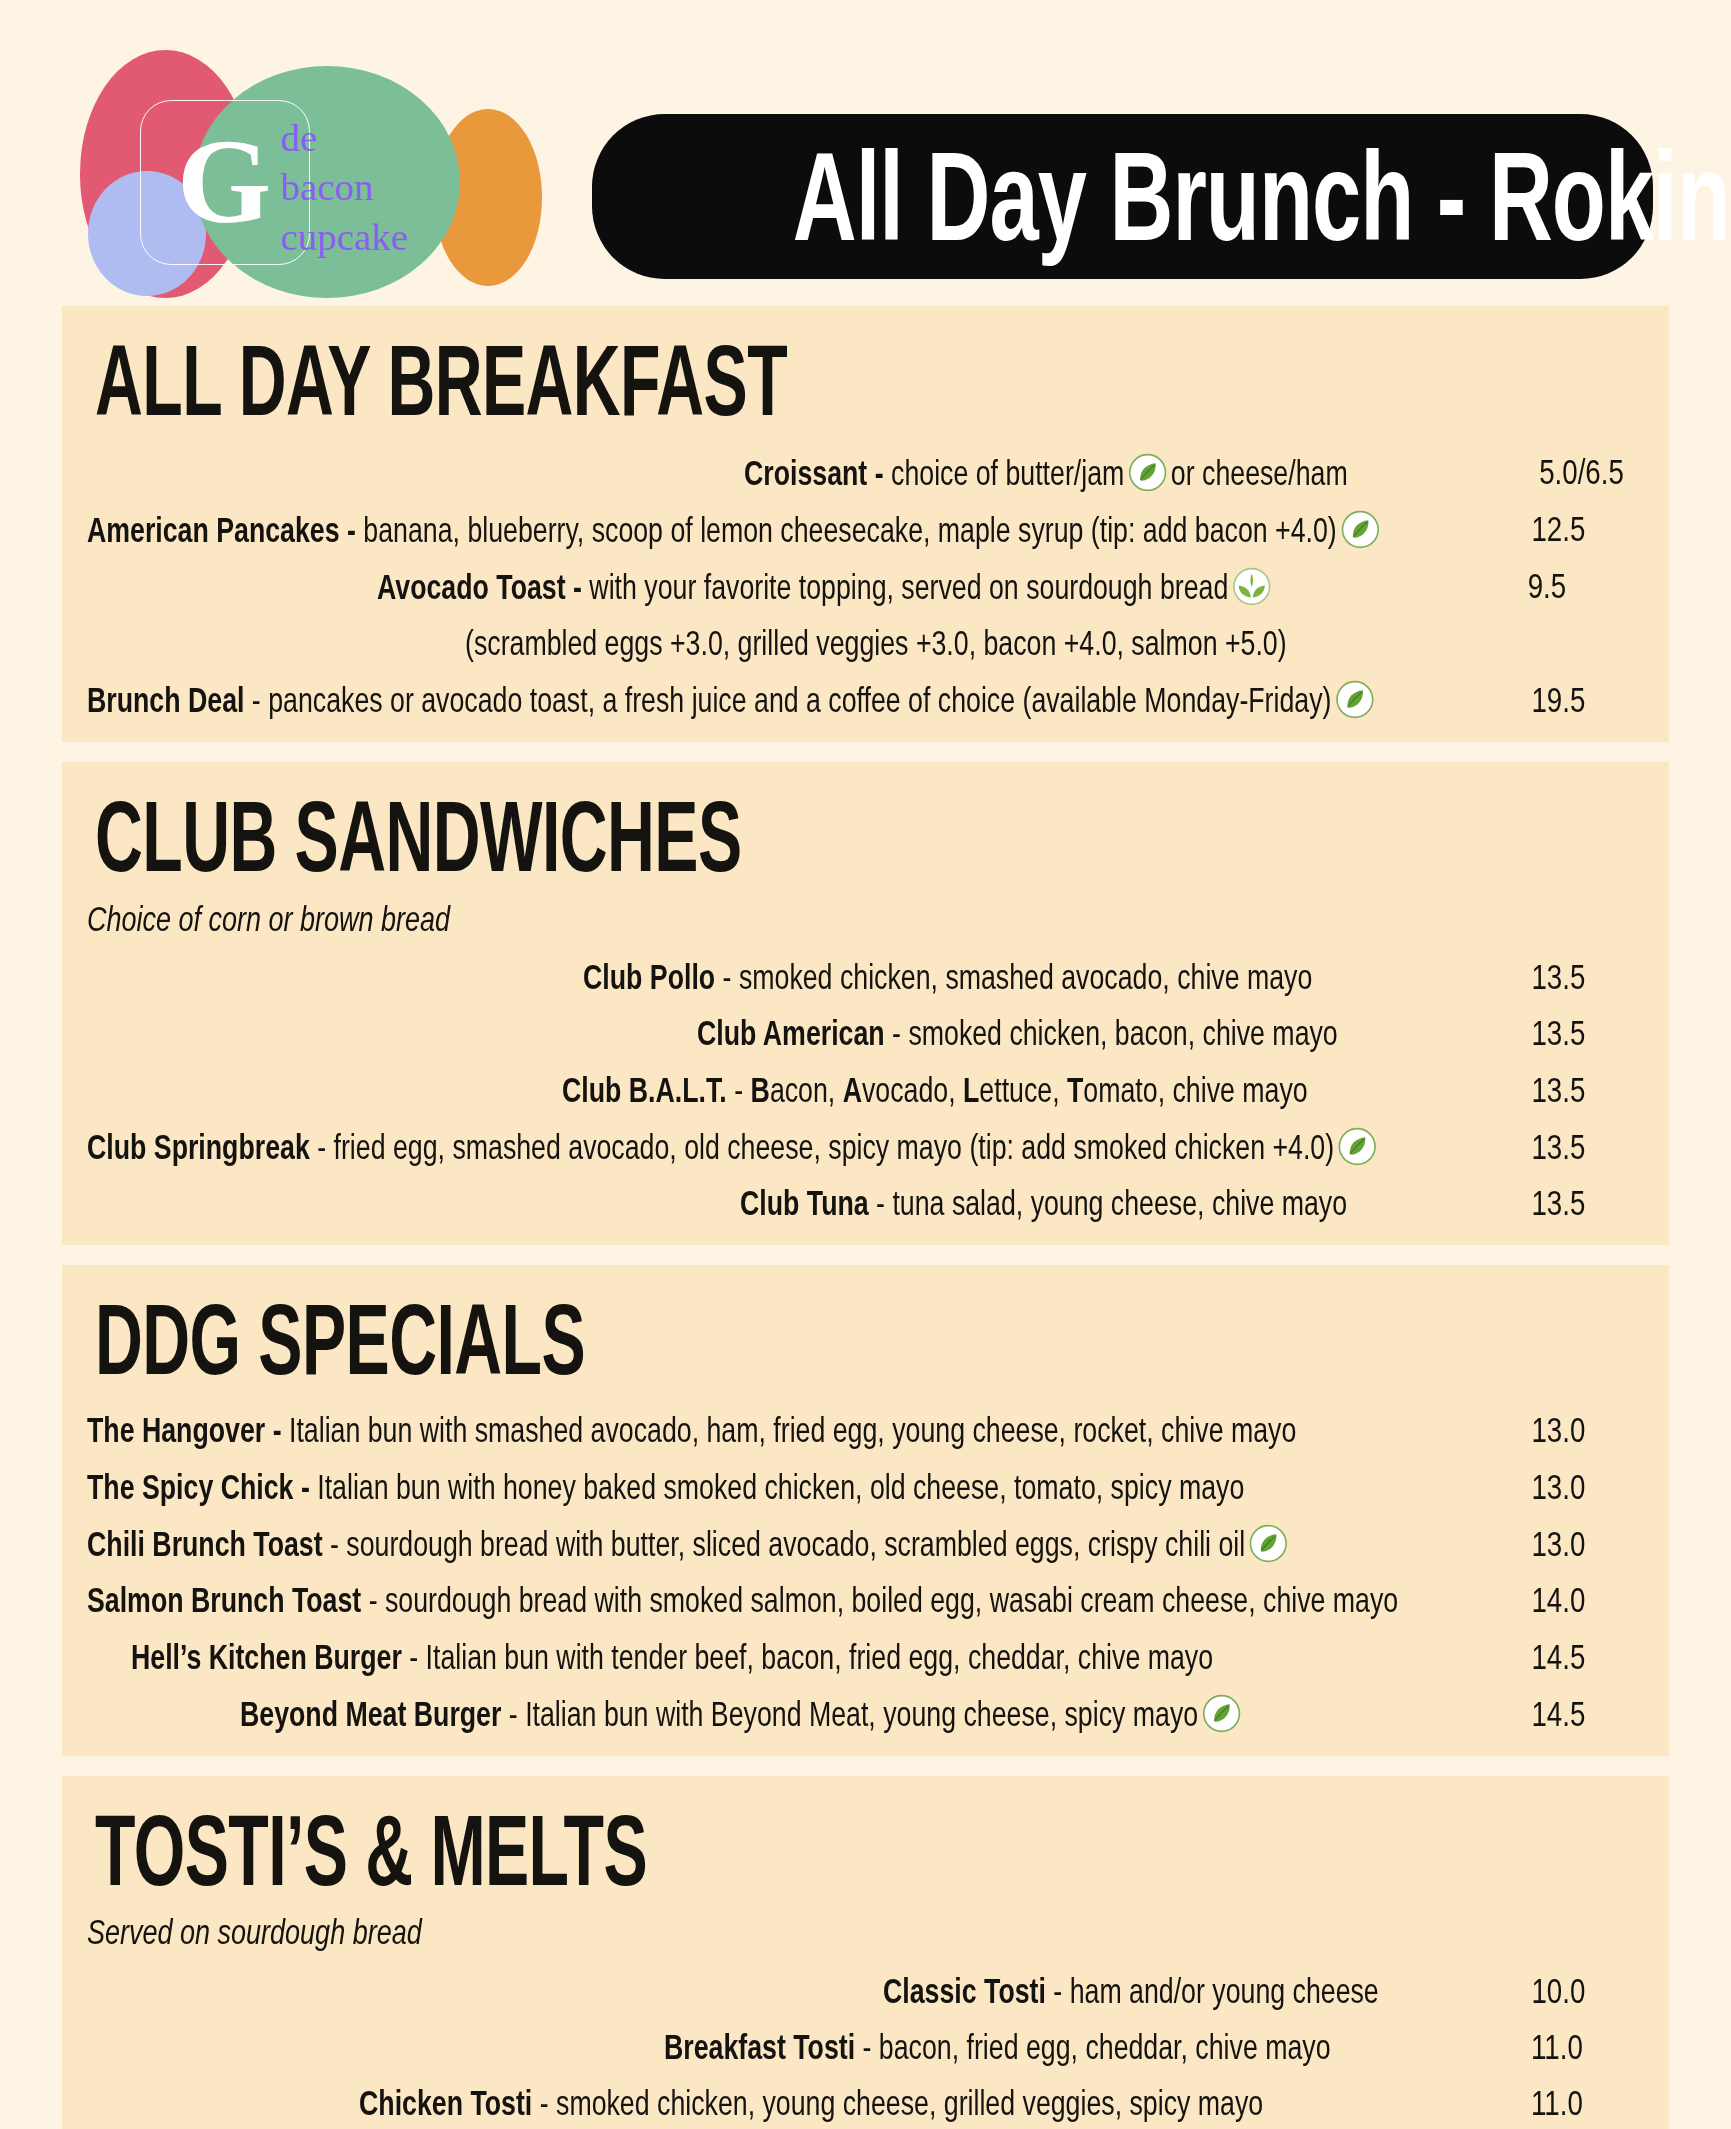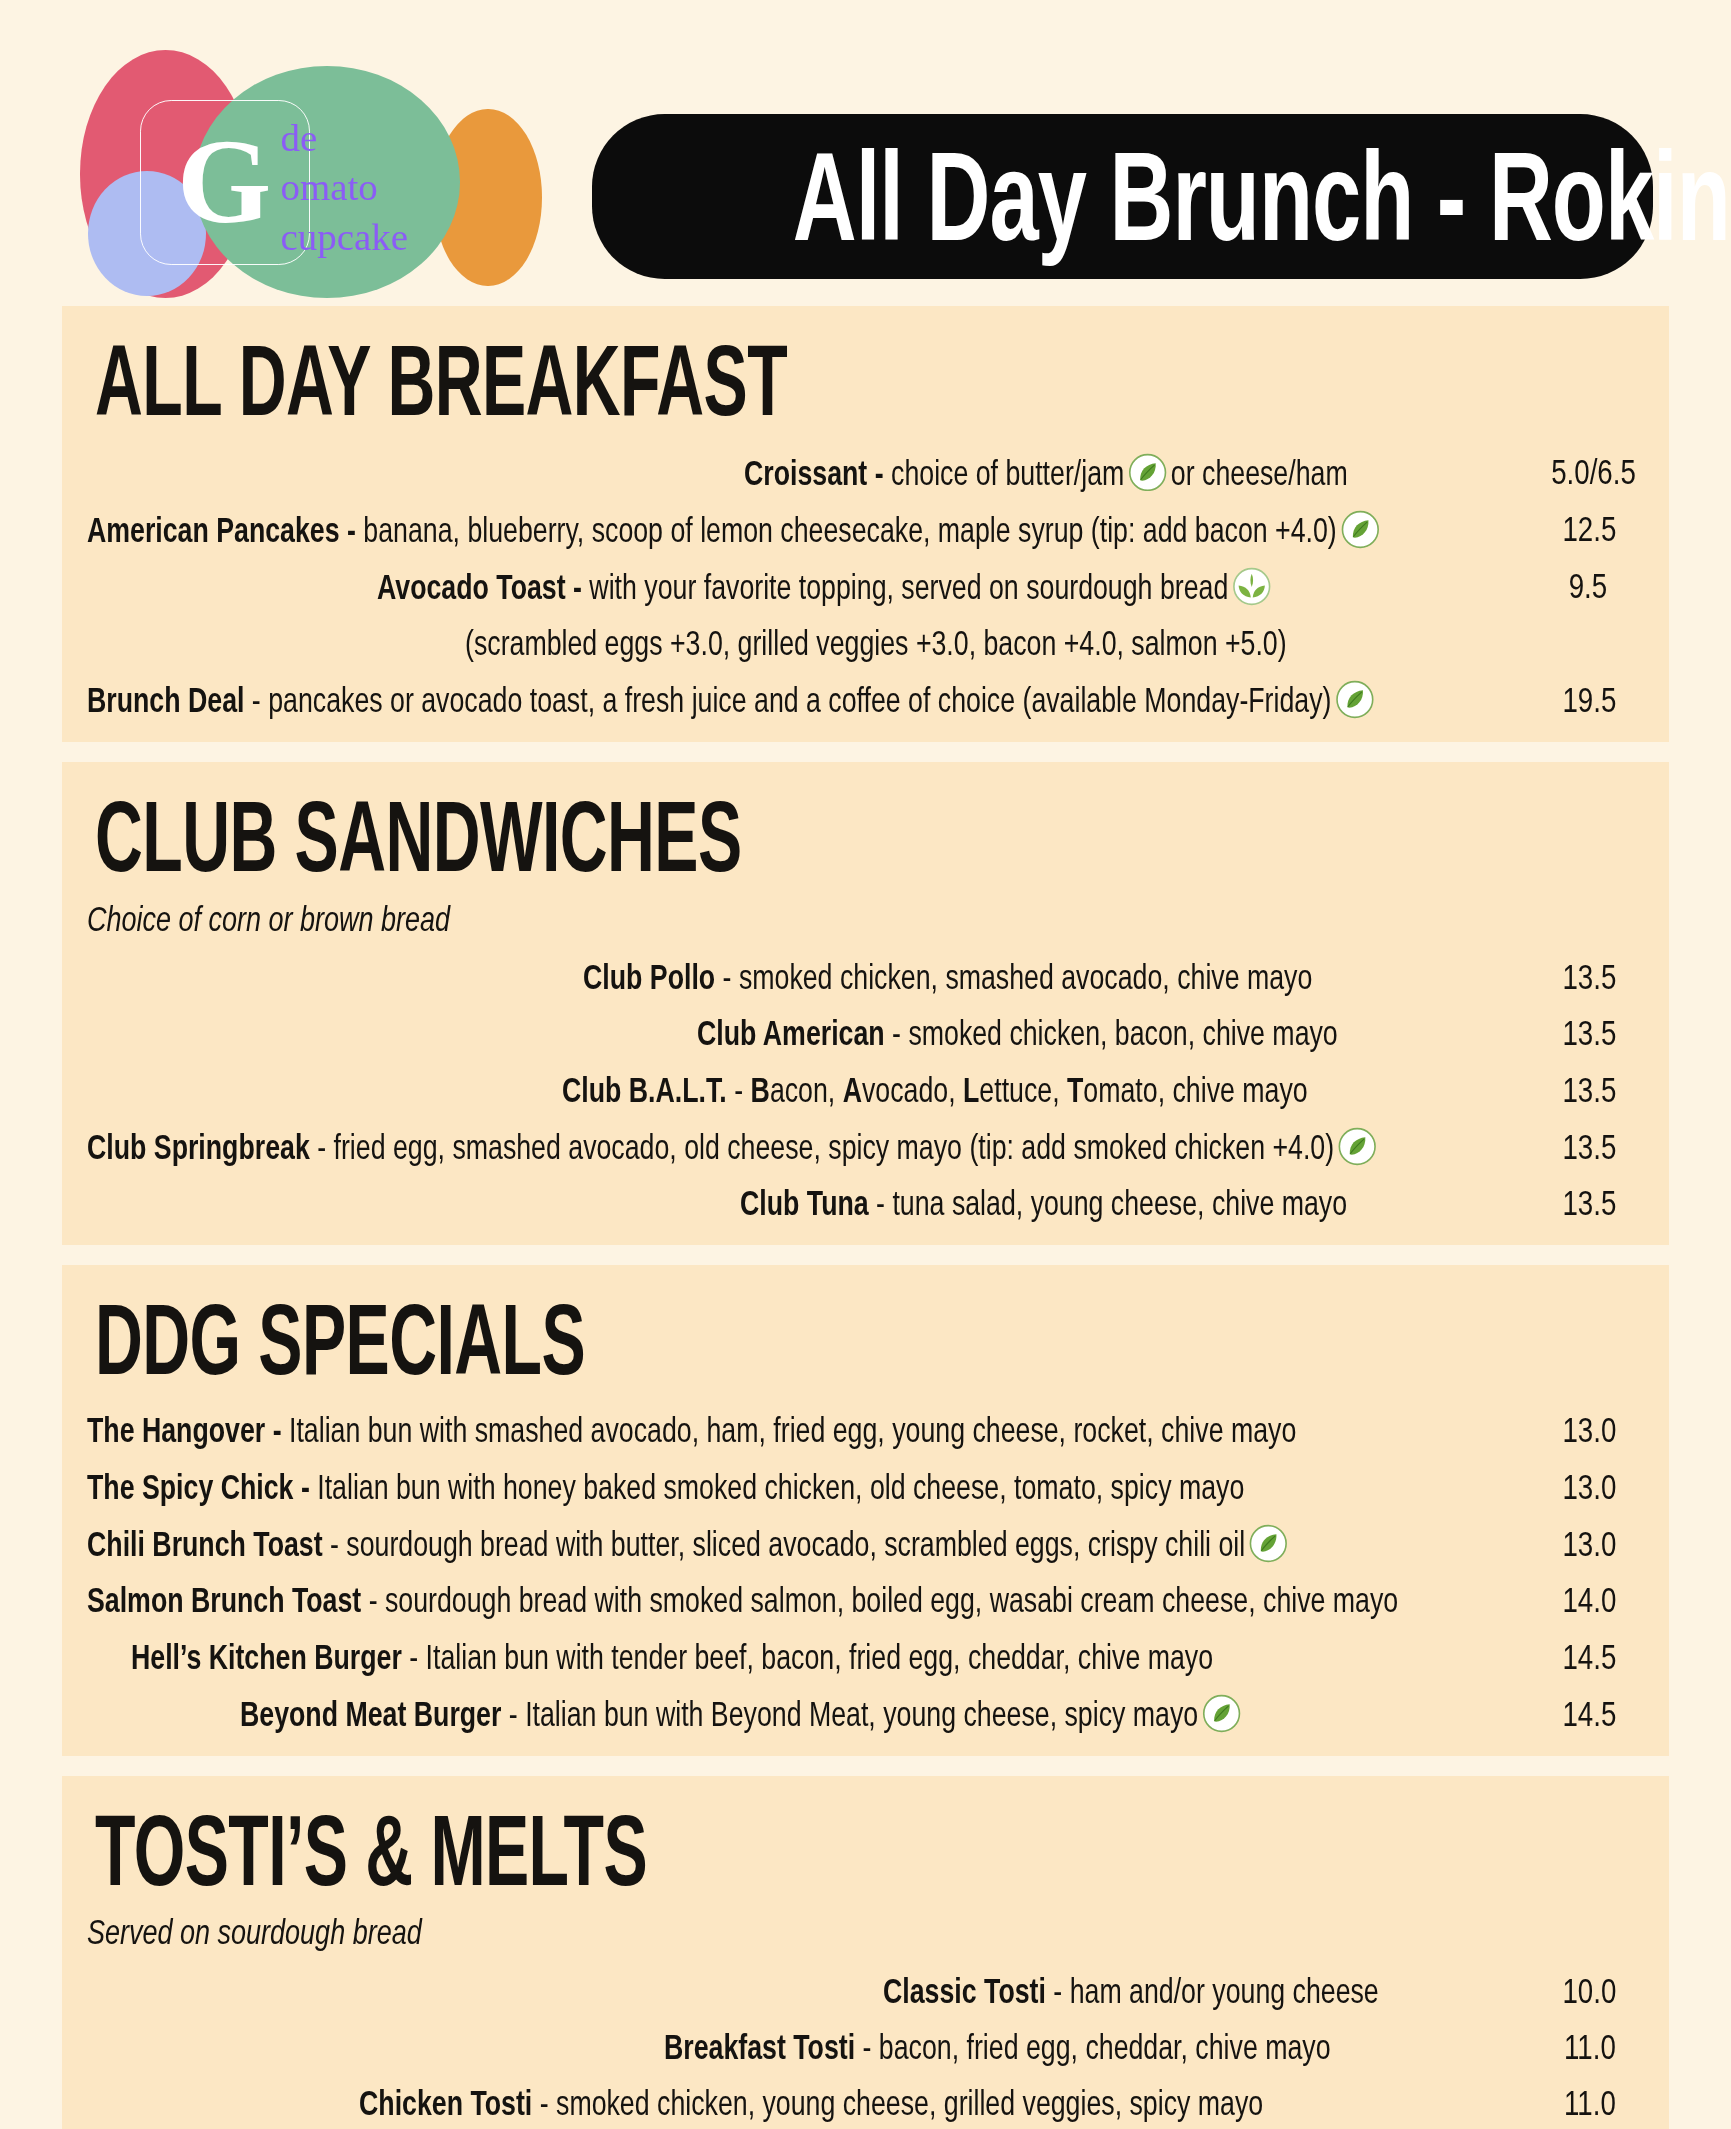--- a/index.html
+++ b/index.html
@@ -36,41 +36,41 @@
   
   .bands{position:relative;}
   .band{background:#fce7c4;margin:0 3.6vw 1.15vw 3.6vw;padding:0.7vw 1.2vw 1.3vw 1.45vw;}
   .sec-title{margin:8px;font-size:5.8vw;font-weight:700;letter-spacing:-0.05vw;line-height:1.08;}
   .sec-title .cond{display:inline-block;transform:scaleX(.66);transform-origin:0 60%;white-space:nowrap;}
   .sub{font-style:italic;font-size:2vw;margin:0 0 0.2vw 0;line-height:1.2;}
   .row{display:flex;align-items:baseline;margin-top:1.02vw;line-height:1.12;}
   .txt{flex:1 1 auto;min-width:0;font-size:1.98vw;text-align:right;}
   .cond-row{display:inline-block;transform:scaleX(.78);transform-origin:0 50%;white-space:nowrap;}
   .nm{font-weight:700;}
-  .price{flex:0 0 auto;width:7.5vw;text-align:center;font-size:2vw;}
+  .price{flex:0 0 auto;width:7.5vw;text-align:left;font-size:2vw;}
   .pcond{display:inline-block;transform:scaleX(.8);transform-origin:100% 50%;white-space:nowrap;}
   .ic{display:inline-block;width:2.25vw;height:2.25vw;vertical-align:-0.42vw;transform:scaleX(1.2821);margin:0 0.05vw;}
   .ic svg{width:100%;height:100%;display:block;}
 </style>
 </head>
 <body>
 
 <div class="page">
 
   <div class="hdr">
     <div class="logo">
       <div class="el pink"></div>
       <div class="el blue"></div>
       <div class="el orange"></div>
       <div class="el green"></div>
       <div class="gframe"></div>
       <div class="gletter">G</div>
       <div class="bname">
         <div>de</div>
-        <div>omato</div>
+        <div>bacon</div>
         <div>cupcake</div>
       </div>
     </div>
     <div class="banner">
       <span class="bt">All Day Brunch - Rokin</span>
     </div>
   </div>
 
   <div class="bands">
       <section class="band">

